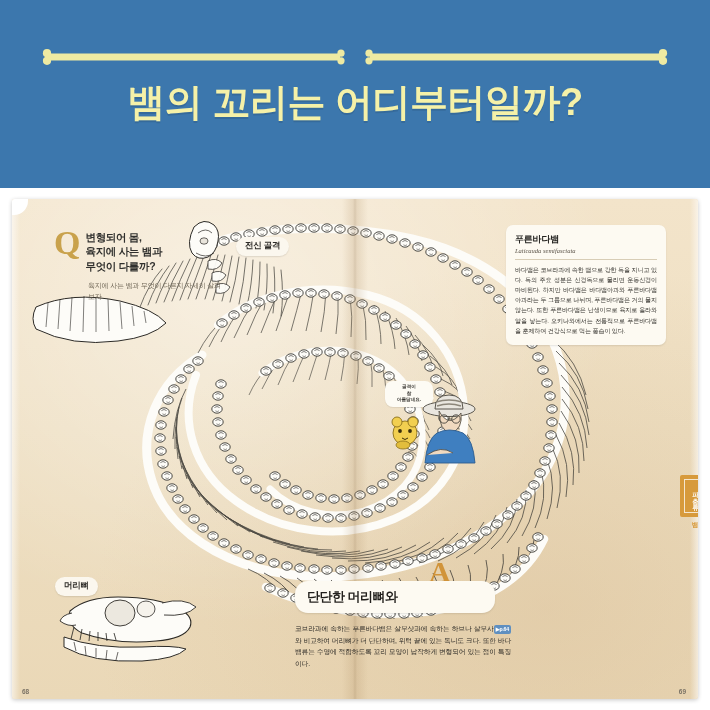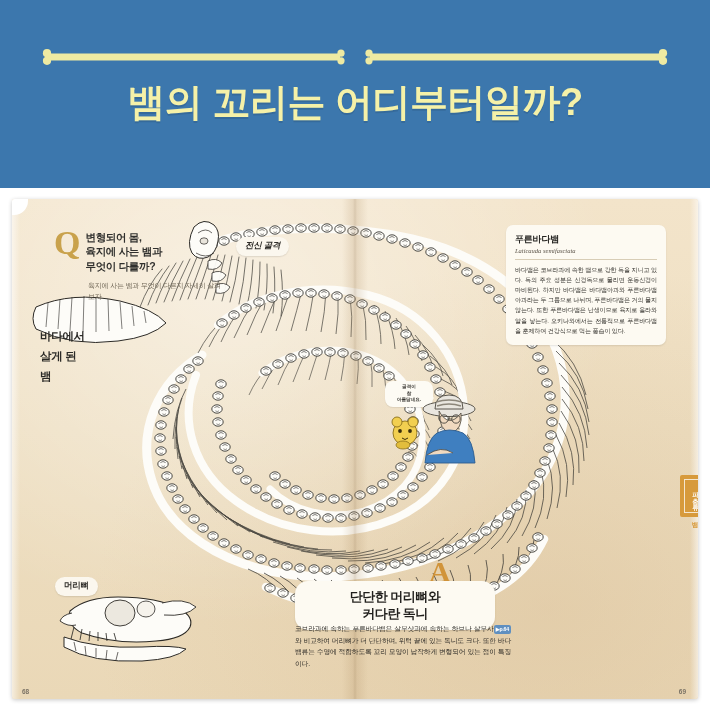--- a/index.html
+++ b/index.html
@@ -85,21 +85,21 @@
   .pill {
     position: absolute;
     background: #fbf7ee;
     border-radius: 11px;
     padding: 3px 9px 4px 9px;
     font-size: 8.5px; font-weight: bold; color: #2e2c28;
     letter-spacing: -0.2px;
     box-shadow: 0 1px 1.5px rgba(0,0,0,0.10);
     white-space: nowrap;
   }
-  #pill-skeleton { left: 224px; top: 38px; font-style: italic; }
+  #pill-skeleton { left: 224px; top: 38px; }
   #pill-skull    { left: 43px;  top: 378px; }
 
   .side-label {
     position: absolute; left: 28px; top: 128px;
     font-size: 11.5px; font-weight: bold; color: #2b2a27;
     line-height: 1.72; letter-spacing: -0.3px;
   }
 
   
   .info-box {
@@ -128,21 +128,21 @@
   .a-mark {
     position: absolute; left: 417px; top: 358px;
     font-size: 30px; font-weight: bold; color: #d1943a;
     font-family: "Liberation Serif", serif; line-height: 1;
   }
   .a-bubble {
     position: absolute; left: 283px; top: 382px; width: 200px;
     background: #fdfaf2;
     border-radius: 13px;
     padding: 7px 12px 8px 12px;
-    text-align: center;
+    text-align: left;
     box-shadow: 0 1px 2px rgba(0,0,0,0.10);
   }
   .a-bubble-text {
     font-size: 13px; font-weight: bold; color: #211f1c;
     line-height: 1.32; letter-spacing: -0.5px;
   }
   .a-para {
     position: absolute; left: 283px; top: 424px; width: 216px;
     font-size: 6.8px; color: #2b2925; line-height: 1.72;
     text-align: justify; letter-spacing: -0.2px;
@@ -668,25 +668,20 @@
           <div>무엇이 다를까?</div>
         </div>
       </div>
       <div class="q-sub">육지에 사는 뱀과 무엇이 다른지
 자세히 살펴보자.</div>
     </div>
 
     <div class="pill" id="pill-skeleton">전신 골격</div>
     <div class="pill" id="pill-skull">머리뼈</div>
 
-    <div class="side-label">
-      <div>바다에서</div>
-      <div>살게 된</div>
-      <div>뱀</div>
-    </div>
 
     <div class="info-box">
       <div class="info-title">푸른바다뱀</div>
       <div class="info-sci">Laticauda semifasciata</div>
       <div class="info-divider"></div>
       <div class="info-body">바다뱀은 코브라과에 속한 뱀으로 강한 독을 지니고 있다. 독의 주요 성분은 신경독으로 물리면 운동신경이 마비된다. 하지만 바다뱀은 바다뱀아과와 푸른바다뱀아과라는 두 그룹으로 나뉘며, 푸른바다뱀은 거의 물지 않는다. 또한 푸른바다뱀은 난생이므로 육지로 올라와 알을 낳는다. 오키나와에서는 전통적으로 푸른바다뱀을 훈제하여 건강식으로 먹는 풍습이 있다.</div>
     </div>
 
     <div class="char-wrap">
       <div class="speech">
@@ -717,21 +712,20 @@
           <path d="M71,38 h4" stroke="#4a463e" stroke-width="0.8"></path>
           <path d="M60,52 q12,-6 26,0 q10,6 12,30 l-50,0 q2,-24 12,-30 z" fill="#3f7fc0" stroke="#2c5c8e" stroke-width="0.9"></path>
           <path d="M50,74 q14,-10 26,-2" fill="#f0d9bf" stroke="#4a463e" stroke-width="0.8"></path>
         </g>
       </svg>
     </div>
 
     <div class="a-mark">A</div>
     <div class="a-bubble">
       <div class="a-bubble-text">단단한 머리뼈와</div>
-      <div class="a-bubble-text">커다란 독니</div>
     </div>
     <div class="a-para">
       <span>코브라과에 속하는 푸른바다뱀은 살무삿과에 속하는 하브나 살무사</span><span class="pg-ref">▶p.64</span><span>와 비교하여 머리뼈가 더 단단하며, 위턱 끝에 있는 독니도 크다. 또한 바다뱀류는 수영에 적합하도록 꼬리 모양이 납작하게 변형되어 있는 점이 특징이다.</span>
     </div>
 
     <div class="thumb-tab">
       <div class="thumb-tab-inner">파충류</div>
     </div>
     <div class="thumb-sub">뱀</div>
 

